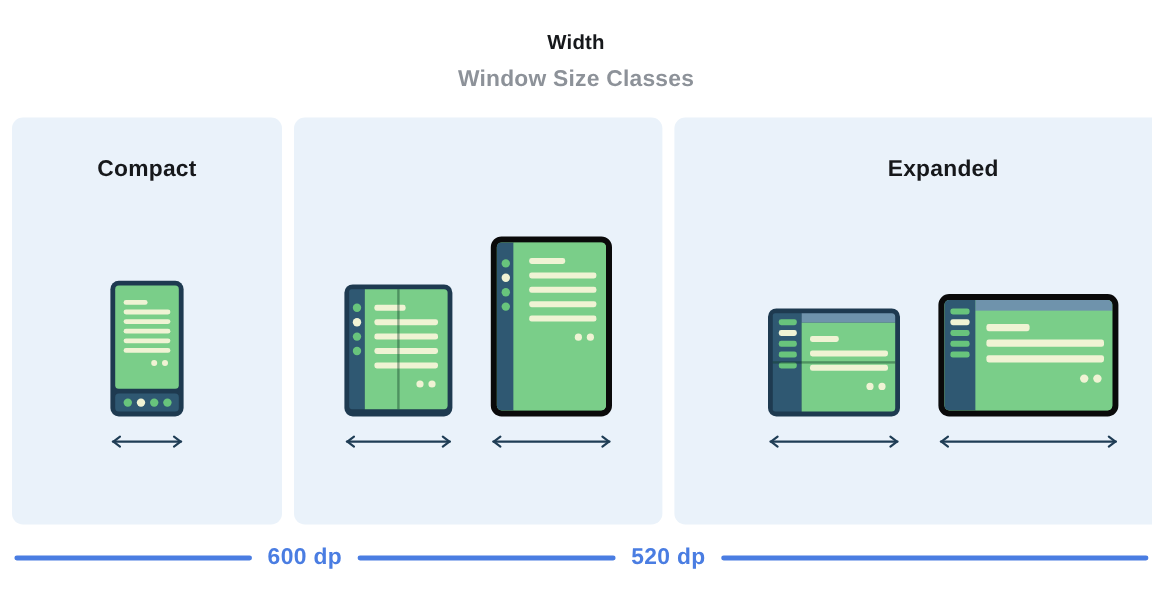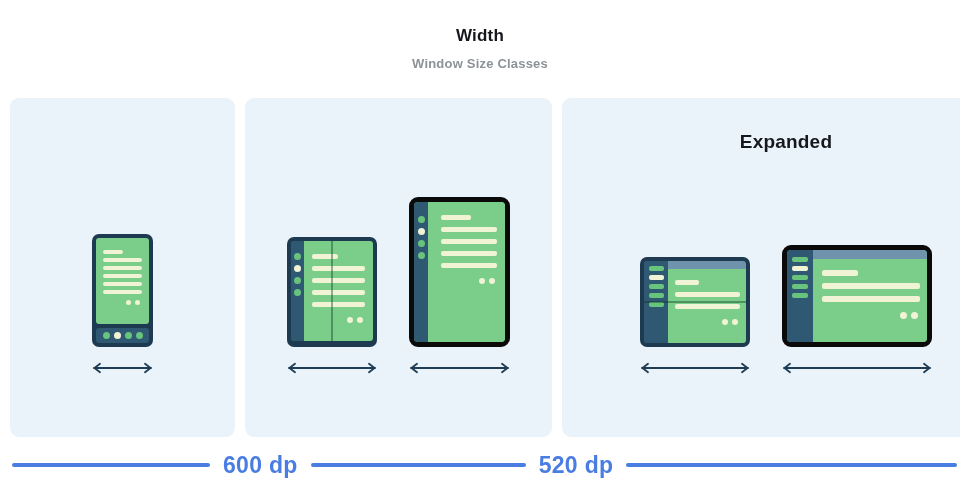--- a/index.html
+++ b/index.html
@@ -3,21 +3,21 @@
 <meta charset="utf-8">
 <style>
   * { margin:0; padding:0; box-sizing:border-box; }
   html,body { width:960px; height:494px; background:#ffffff; overflow:hidden;
               font-family:"Liberation Sans", sans-serif; }
   .stage { position:relative; width:960px; height:494px; background:#fff; }
 
   
   .hdr { position:absolute; top:26px; left:0; width:100%; text-align:center; }
   .hdr-title { font-size:17px; font-weight:bold; color:#16181b; letter-spacing:.2px; }
-  .hdr-subtitle { margin-top:10px; font-size:13px; font-weight:bold;
+  .hdr-subtitle { margin-top:10px; font-size:19px; font-weight:bold;
                   color:var(--subtitle-gray,#8d9299); letter-spacing:.2px; }
 
   
   .panels { position:absolute; top:98px; left:10px; height:339px; display:flex; gap:10px; }
   .panel { position:relative; background:var(--panel-bg,#eaf2fa); border-radius:9px; height:339px; }
   .panel-compact { width:225px; }
   .panel-medium  { width:307px; }
   .panel-expanded{ width:448px; }
   .panel-title { margin-top:33px; text-align:center; font-size:19px; font-weight:bold;
                  color:#16181b; letter-spacing:.2px; }
@@ -93,39 +93,40 @@
   
   .w20{width:20px;} .w24{width:24px;} .w26{width:26px;} .w30{width:30px;} .w36{width:36px;}
 
   
   .axis { position:absolute; left:0; right:0; top:453px; height:24px;
           display:flex; align-items:center; }
   .seg { height:4px; border-radius:2px; background:var(--axis-blue,#4a7de2); flex:none; }
   .seg1 { width:198px; margin-left:12px; }
   .seg2 { width:215px; }
   .seg3 { flex:1; margin-right:3px; }
-  .axis-label { font-size:23px; font-weight:bold; color:var(--axis-blue,#4a7de2);
+  .axis-label { font-size:19px; font-weight:bold; color:var(--axis-blue,#4a7de2);
                 white-space:nowrap; margin:16px 13px; letter-spacing:.3px; }
 
   svg path { stroke:var(--arrow-navy,#1f3d55); stroke-width:1.8; fill:none;
              stroke-linecap:round; stroke-linejoin:round; }
 </style>
 </head>
 <body>
 
 <div class="stage">
 
   <header class="hdr">
     <div class="hdr-title">Width</div>
     <div class="hdr-subtitle">Window Size Classes</div>
   </header>
 
   <div class="panels">
 
     <section class="panel panel-compact">
+      <h2 class="panel-title">Compact</h2>
       <div class="device-row">
         <div class="device-block">
           <div class="phone">
             <div class="screen">
               <div class="line w20"></div>
               <div class="line"></div>
               <div class="line"></div>
               <div class="line"></div>
               <div class="line"></div>
               <div class="line"></div>

